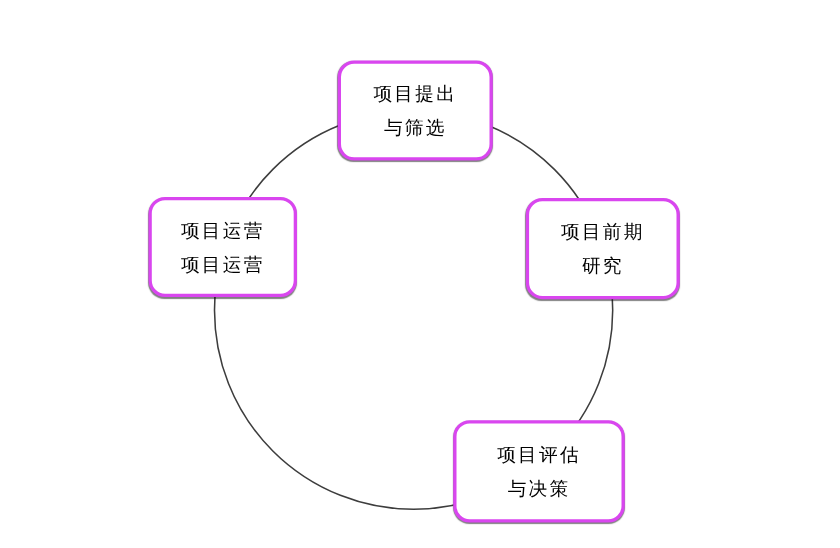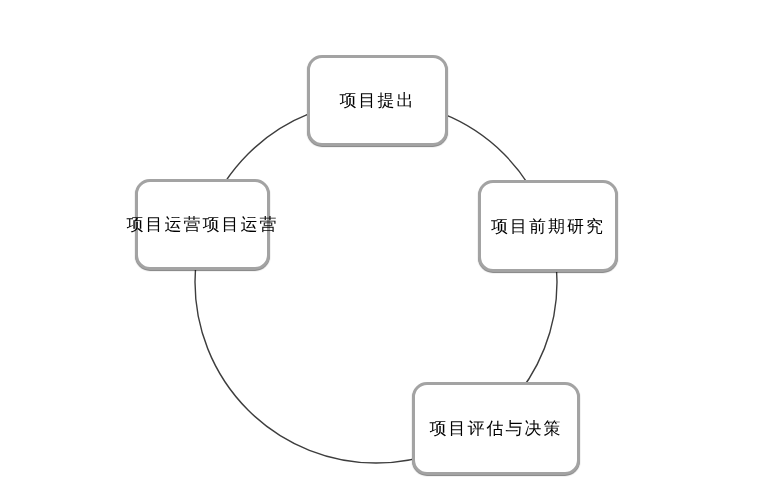--- a/index.html
+++ b/index.html
@@ -19,54 +19,55 @@
     position: absolute;
     left: 0;
     top: 0;
     width: 764px;
     height: 498px;
   }
   .node {
     position: absolute;
     box-sizing: border-box;
     background: #ffffff;
-    border: 3px solid #a3a3a3;
+    border: 3px solid #d946ef;
     border-radius: 15px;
     box-shadow: 0 1px 1px rgba(0,0,0,0.5);
     display: flex;
-    flex-direction: row;
+    flex-direction: column;
     align-items: center;
     justify-content: center;
     text-align: center;
     color: #000000;
     font-size: 17px;
     line-height: 31px;
     letter-spacing: 2px;
   }
   #node-proposal-screening        { left: 307px; top: 55px;  width: 141px; height: 91px; }
   #node-preliminary-research      { left: 478px; top: 180px; width: 140px; height: 92px; }
-  #node-evaluation-decision       { left: 412px; top: 382px; width: 168px; height: 93px; }
+  #node-evaluation-decision       { left: 412px; top: 382px; width: 156px; height: 93px; }
   #node-construction-implementation { left: 200px; top: 382px; width: 140px; height: 93px; }
   #node-operation-post-evaluation { left: 135px; top: 179px; width: 135px; height: 91px; }
   .node-line {
     display: block;
     white-space: nowrap;
   }
 </style>
 </head>
 <body>
 
 <div class="stage">
 
   <svg class="cycle-svg" viewBox="0 0 764 498" xmlns="http://www.w3.org/2000/svg">
     <circle cx="376" cy="282" r="181" fill="none" stroke="#3d3d3d" stroke-width="1.4"></circle>
   </svg>
 
   <div class="node" id="node-proposal-screening">
     <span class="node-line">项目提出</span>
+    <span class="node-line">与筛选</span>
   </div>
 
   <div class="node" id="node-preliminary-research">
     <span class="node-line">项目前期</span>
     <span class="node-line">研究</span>
   </div>
 
   <div class="node" id="node-evaluation-decision">
     <span class="node-line">项目评估</span>
     <span class="node-line">与决策</span>

